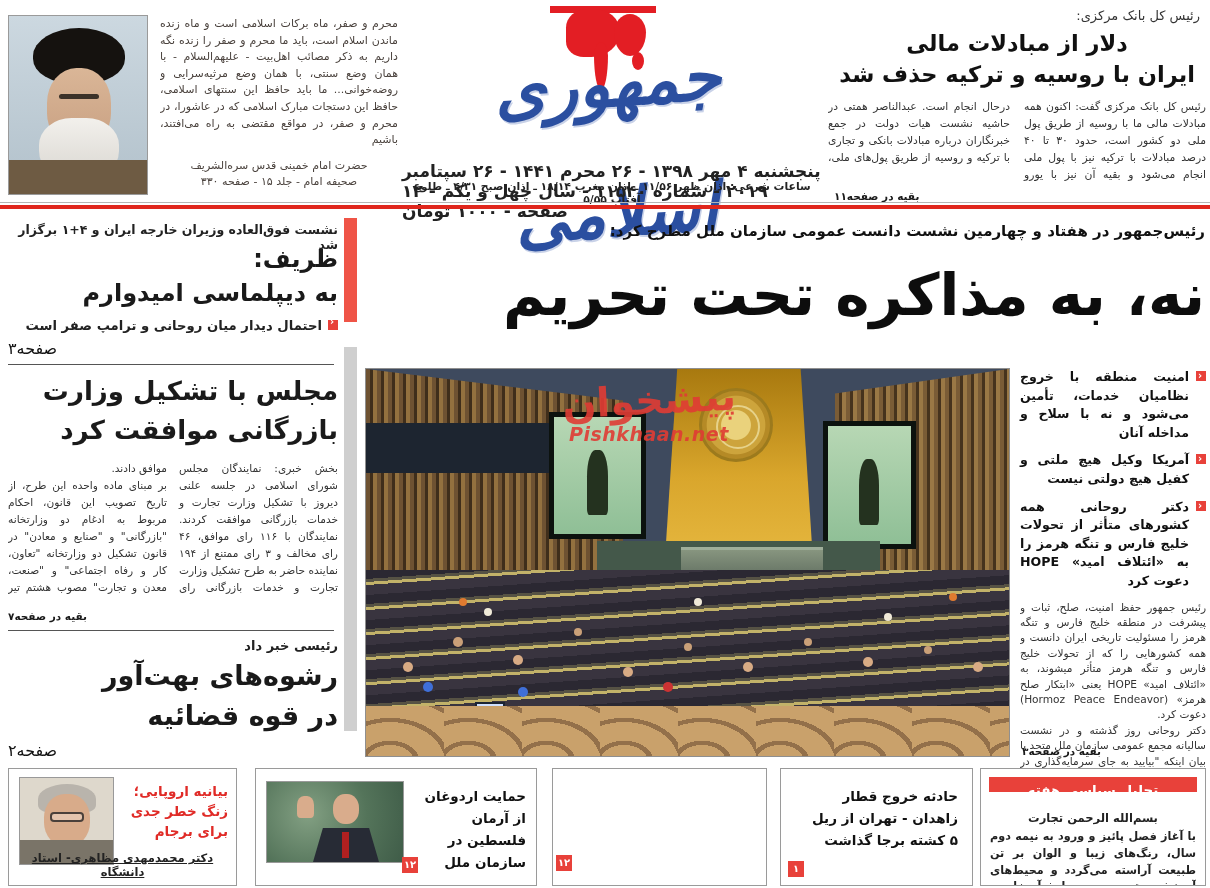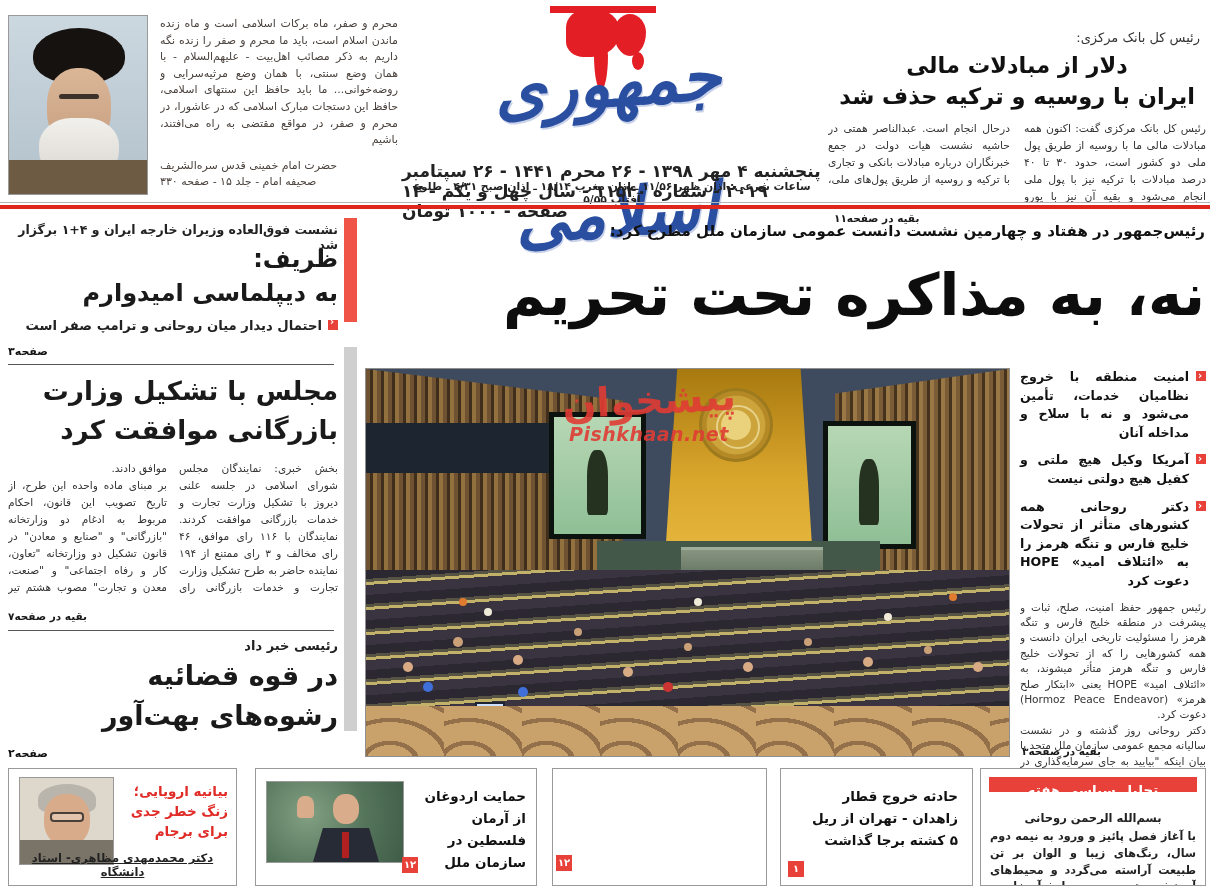--- a/index.html
+++ b/index.html
@@ -9,34 +9,34 @@
   .abs{position:absolute;}
 
   
   .imam-photo{left:8px;top:15px;width:140px;height:180px;border:1px solid #9a9a9a;background:linear-gradient(#ccd8e0,#b2c1cb);overflow:hidden;}
   .kh-turban{position:absolute;left:24px;top:12px;width:92px;height:56px;background:#15120f;border-radius:50% 50% 45% 45%;}
   .kh-face{position:absolute;left:38px;top:52px;width:64px;height:76px;background:linear-gradient(#dab697,#c9a183);border-radius:46% 46% 40% 40%;}
   .kh-brow{position:absolute;left:50px;top:78px;width:40px;height:5px;background:#3c3229;border-radius:3px;}
   .kh-beard{position:absolute;left:30px;top:102px;width:80px;height:66px;background:linear-gradient(#f2f0ec,#d8d5cf);border-radius:45% 45% 55% 55%;}
   .kh-robe{position:absolute;left:0;bottom:0;width:100%;height:34px;background:#6e5b43;}
   .imam-quote{left:160px;top:16px;width:238px;height:138px;font-size:11px;line-height:16.6px;text-align:justify;color:#4a423d;overflow:hidden;}
-  .imam-attr{left:160px;top:158px;width:238px;font-size:11px;line-height:16px;color:#4a423d;text-align:left;}
+  .imam-attr{left:160px;top:158px;width:238px;font-size:11px;line-height:16px;color:#4a423d;text-align:center;}
 
   .masthead{left:408px;top:0;width:408px;height:200px;}
   .mh-bar{position:absolute;left:142px;top:6px;width:106px;height:7px;background:#e31e24;}
   .mh-b1{position:absolute;left:158px;top:9px;width:54px;height:48px;background:#e31e24;border-radius:45% 55% 62% 38%;}
   .mh-b2{position:absolute;left:206px;top:14px;width:32px;height:42px;background:#e31e24;border-radius:50%/44% 44% 56% 56%;}
   .mh-b3{position:absolute;left:186px;top:42px;width:14px;height:48px;background:#e31e24;border-radius:50%/28% 28% 72% 72%;}
   .mh-b4{position:absolute;left:224px;top:52px;width:12px;height:18px;background:#e31e24;border-radius:50%;}
   .mh-logo{position:absolute;left:0;top:18px;width:100%;text-align:center;font-family:"DejaVu Serif",serif;font-style:italic;font-weight:bold;
            font-size:66px;line-height:130px;color:#2b4fa0;transform:rotate(-4deg);text-shadow:1px 2px 0 #c9d2e8;}
   .mh-date{position:absolute;left:-6px;top:161px;width:420px;text-align:left;font-size:17px;font-weight:bold;color:#222;}
   .mh-prayer{position:absolute;left:-6px;top:180px;width:420px;text-align:center;font-size:10.8px;font-weight:bold;color:#222;letter-spacing:.4px;}
 
-  .lead{left:828px;top:6px;width:378px;height:196px;margin-top:22px;}
+  .lead{left:828px;top:6px;width:378px;height:196px;}
   .lead-kicker{position:absolute;right:6px;top:2px;font-size:13px;color:#333;}
   .lead-h{position:absolute;left:0;top:22px;width:100%;text-align:center;font-size:22.5px;font-weight:bold;line-height:31px;color:#111;}
   .lead-body{position:absolute;left:0;top:92px;width:100%;height:86px;columns:2;column-gap:14px;
              font-size:10.8px;line-height:17px;text-align:justify;color:#333;overflow:hidden;}
   .lead-more{position:absolute;left:6px;bottom:0;font-size:10.5px;font-weight:bold;}
 
   .rule-gray{left:0;top:202px;width:1210px;height:1px;background:#b5b5b5;}
   .rule-red{left:0;top:205px;width:1210px;height:4px;background:#e0261c;}
 
   
@@ -44,21 +44,21 @@
   .main-headline{right:5px;top:243px;width:705px;text-align:right;font-size:58px;font-weight:bold;letter-spacing:-1px;line-height:105px;color:#0d0d0d;}
 
   .bar-red{left:344px;top:218px;width:13px;height:104px;background:#ef5447;}
   .bar-gray{left:344px;top:347px;width:13px;height:384px;background:#cfcfcf;} 
   .stA{left:8px;top:218px;width:330px;height:140px;}
   .stA-kicker{position:absolute;right:0;top:4px;font-size:12.5px;font-weight:bold;color:#222;}
   .stA-h{position:absolute;right:0;top:24px;width:100%;text-align:right;font-size:24px;font-weight:bold;line-height:34px;}
   .stA-bullet{position:absolute;right:0;top:100px;font-size:13.2px;font-weight:bold;color:#222;}
   .red-sq{display:inline-block;width:10px;height:10px;background:#e8413a;margin-left:6px;position:relative;}
   .red-sq::after{content:"‹";position:absolute;left:2px;top:-4px;color:#fff;font-size:10px;font-weight:bold;}
-  .pg-ref{position:absolute;left:0;bottom:0;font-size:11px;font-weight:bold;color:#111;}
+  .pg-ref{position:absolute;left:0;bottom:0;font-size:16px;font-weight:normal;color:#111;}
   .divider{left:8px;width:326px;height:1px;background:#555;}
   .dv1{top:364px;} .dv2{top:630px;}
   .stB{left:8px;top:372px;width:330px;height:252px;}
   .stB-h{position:absolute;right:0;top:0;width:100%;text-align:right;font-size:26px;font-weight:bold;line-height:39px;}
   .stB-body{position:absolute;left:0;top:88px;width:100%;height:142px;columns:2;column-gap:12px;
             font-size:10.6px;line-height:17px;text-align:justify;color:#333;overflow:hidden;white-space:pre-line;}
   .stB-more{position:absolute;left:0;bottom:2px;font-size:10.5px;font-weight:bold;}
   .stC{left:8px;top:638px;width:330px;height:122px;}
   .stC-kicker{position:absolute;right:0;top:0;font-size:13px;font-weight:bold;color:#222;}
   .stC-h{position:absolute;right:0;top:18px;width:100%;text-align:right;font-size:27px;font-weight:bold;line-height:40px;}
@@ -208,22 +208,22 @@
     <div class="stB-body">بخش خبری: نمایندگان مجلس شورای اسلامی در جلسه علنی دیروز با تشکیل وزارت تجارت و خدمات بازرگانی موافقت کردند. نمایندگان با ۱۱۶ رای موافق، ۴۶ رای مخالف و ۳ رای ممتنع از ۱۹۴ نماینده حاضر به طرح تشکیل وزارت تجارت و خدمات بازرگانی رای موافق دادند.
 بر مبنای ماده واحده این طرح، از تاریخ تصویب این قانون، احکام مربوط به ادغام دو وزارتخانه "بازرگانی" و "صنایع و معادن" در قانون تشکیل دو وزارتخانه "تعاون، کار و رفاه اجتماعی" و "صنعت، معدن و تجارت" مصوب هشتم تیر ۱۳۹۰ لغو و وزارت بازرگانی تشکیل می‌شود و "وزارت صنعت، معدن و تجارت" از این پس به عنوان سابق وزارت صنایع و معادن و وزارت جهاد کشاورزی بدون تغییر با کلیه وظایف و اختیارات سابق به فعالیت خود ادامه می‌دهد.</div>
     <div class="stB-more">بقیه در صفحه۷</div>
   </div>
 
   <div class="abs divider dv2"></div>
 
   <div class="abs stC">
     <div class="stC-kicker">رئیسی خبر داد</div>
     <div class="stC-h">
+      <div>رشوه‌های بهت‌آور</div>
       <div>در قوه قضائیه</div>
-      <div>رشوه‌های بهت‌آور</div>
     </div>
     <div class="pg-ref">صفحه۲</div>
   </div>
 
   <div class="abs photo">
     <div class="ph-wood-l"></div>
     <div class="ph-balcony"></div>
     <div class="ph-wood-r"></div>
     <div class="ph-gold"></div>
     <div class="ph-emblem"></div>
@@ -284,17 +284,17 @@
     <div class="badge bg3">۱۲</div>
   </div>
 
   <div class="bbox bx4">
     <div class="bx-title bx4-title">حادثه خروج قطار زاهدان - تهران از ریل ۵ کشته برجا گذاشت</div>
     <div class="badge bg4">۱</div>
   </div>
 
   <div class="bbox bx5">
     <div class="bx5-head">تحلیل سیاسی هفته</div>
-    <div class="bx5-basmala">بسم‌الله الرحمن روحانی</div>
+    <div class="bx5-basmala">بسم‌الله الرحمن تجارت</div>
     <div class="bx5-body">با آغاز فصل پائیز و ورود به نیمه دوم سال، رنگ‌های زیبا و الوان بر تن طبیعت آراسته می‌گردد و محیط‌های آموزشی هم به روی دانش‌آموزان و دانشجویان گشوده می‌شود تا شور و شوق و پویش</div>
   </div>
 
 </div>
 
 </body></html>

